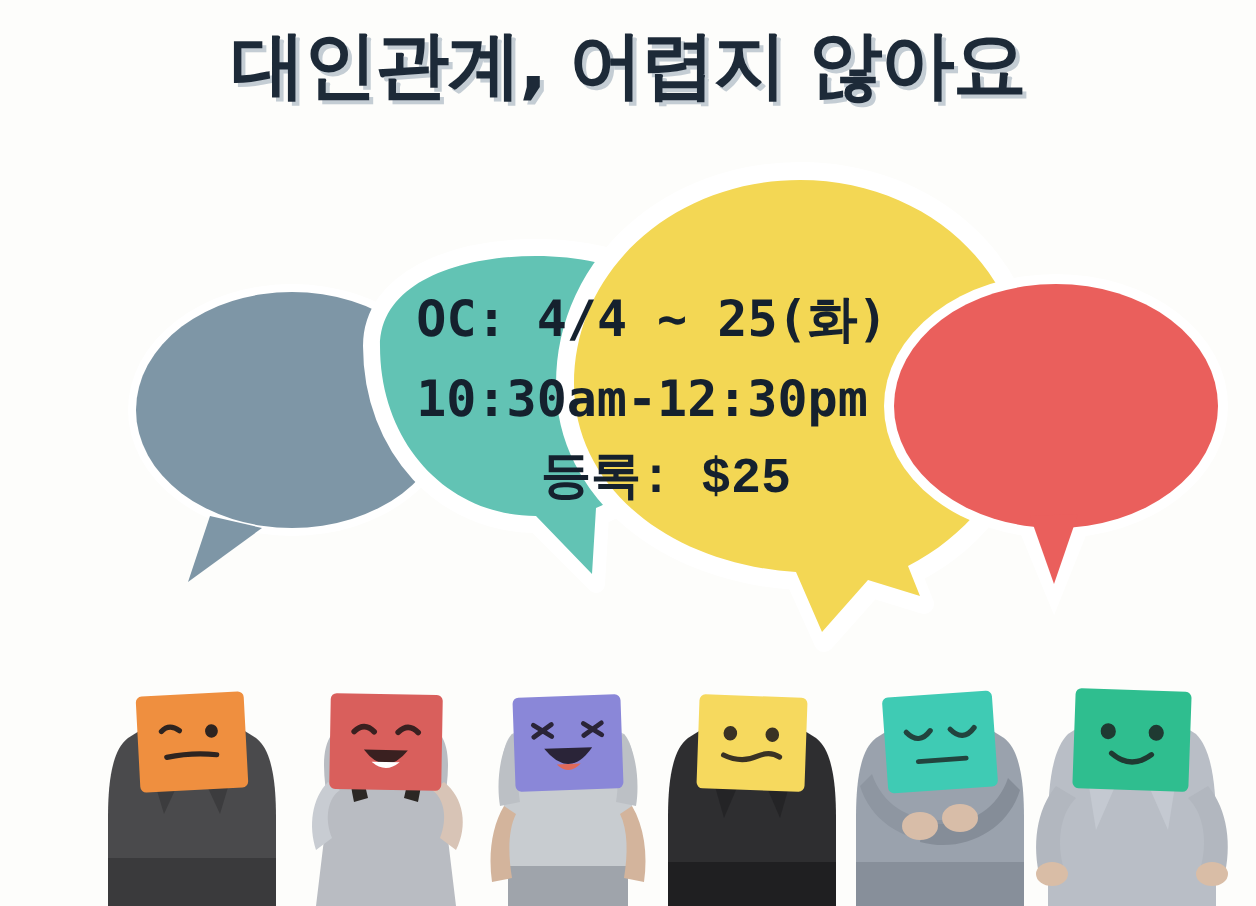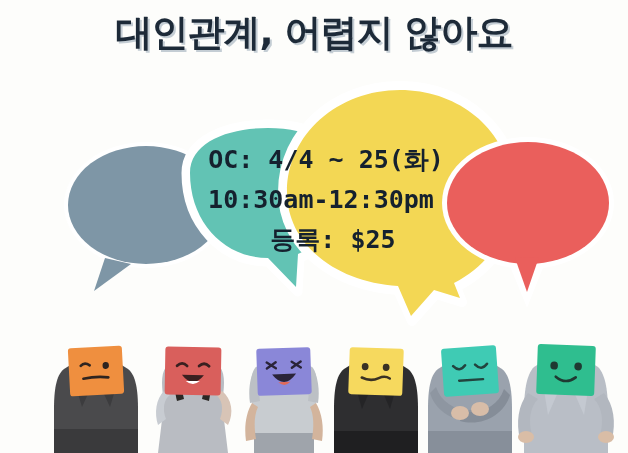--- a/index.html
+++ b/index.html
@@ -57,21 +57,21 @@
     font-weight: bold;
     color: #15212e;
     font-size: 25px;
     letter-spacing: 0px;
     line-height: 40px;
     white-space: nowrap;
   }
   .l1 { padding-left: 24px; }
   .l2 { padding-left: 24px; }
   .l3 { padding-left: 14px; }
-  .l4 { padding-left: 38px; }
+  .l4 { padding-left: 38px; font-family: Liberation Mono, monospace; }
   .l5 { padding-left: 26px; }
 
   
   #people {
     position: absolute;
     left: 0;
     bottom: 0;
     width: 628px;
     height: 125px;
     z-index: 10;

